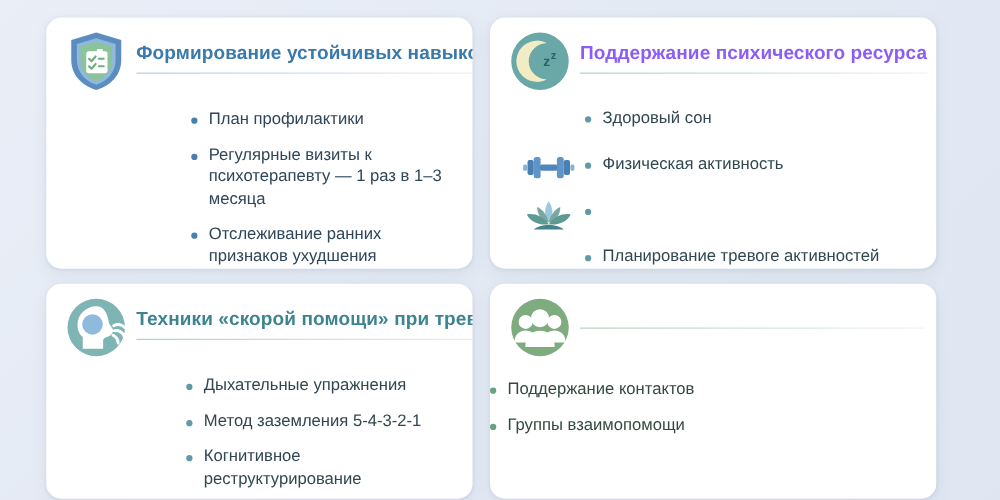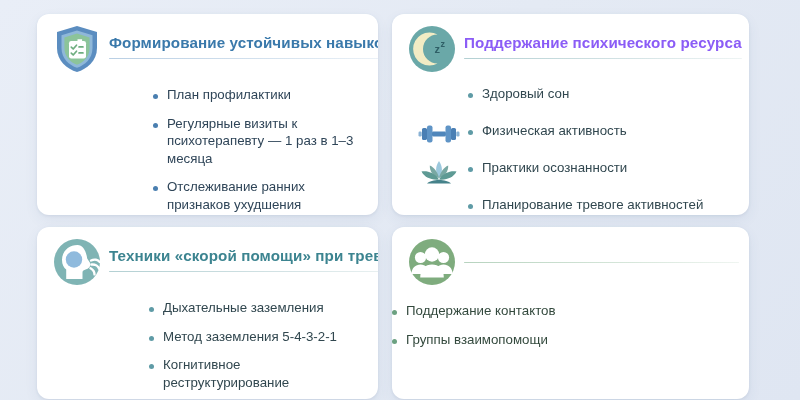--- a/index.html
+++ b/index.html
@@ -145,21 +145,20 @@
             <svg width="46" height="26" viewBox="0 0 46 26">
               <path d="M23 2 C19.5 7 18.7 13.5 23 19 C27.3 13.5 26.5 7 23 2 Z" fill="#9cc8dd"></path>
               <path d="M23 19 C17 17.5 13.5 12 13.8 6.5 C18.3 8.4 21.6 13 23 19 Z" fill="#79a8a3"></path>
               <path d="M23 19 C29 17.5 32.5 12 32.2 6.5 C27.7 8.4 24.4 13 23 19 Z" fill="#79a8a3"></path>
               <path d="M23 20.5 C15.5 21.5 8 18 5.5 12.5 C11.5 11.5 19 14 23 20.5 Z" fill="#5e9a94"></path>
               <path d="M23 20.5 C30.5 21.5 38 18 40.5 12.5 C34.5 11.5 27 14 23 20.5 Z" fill="#5e9a94"></path>
               <path d="M23 21 C18 21 13 22.5 11 24.5 H35 C33 22.5 28 21 23 21 Z" fill="#45828a"></path>
             </svg>
           </span>
           <span class="bdot"></span>
-          <span class="btxt">Практики осознанности</span>
         </li>
         <li>
           <span class="side"></span>
           <span class="bdot"></span>
           <span class="btxt">Планирование тревоге активностей</span>
         </li>
       </ul>
     </div>
 
     <div class="card c3">
@@ -178,21 +177,21 @@
           </svg>
         </div>
         <div class="ttl-wrap">
           <div class="ttl">Техники «скорой помощи» при тревоге</div>
           <div class="rule"></div>
         </div>
       </div>
       <ul class="bul">
         <li>
           <span class="bdot"></span>
-          <span class="btxt">Дыхательные заземления</span>
+          <span class="btxt">Дыхательные упражнения</span>
         </li>
         <li>
           <span class="bdot"></span>
           <span class="btxt">Метод заземления 5-4-3-2-1</span>
         </li>
         <li>
           <span class="bdot"></span>
           <span class="btxt">Когнитивное реструктурирование</span>
         </li>
       </ul>

